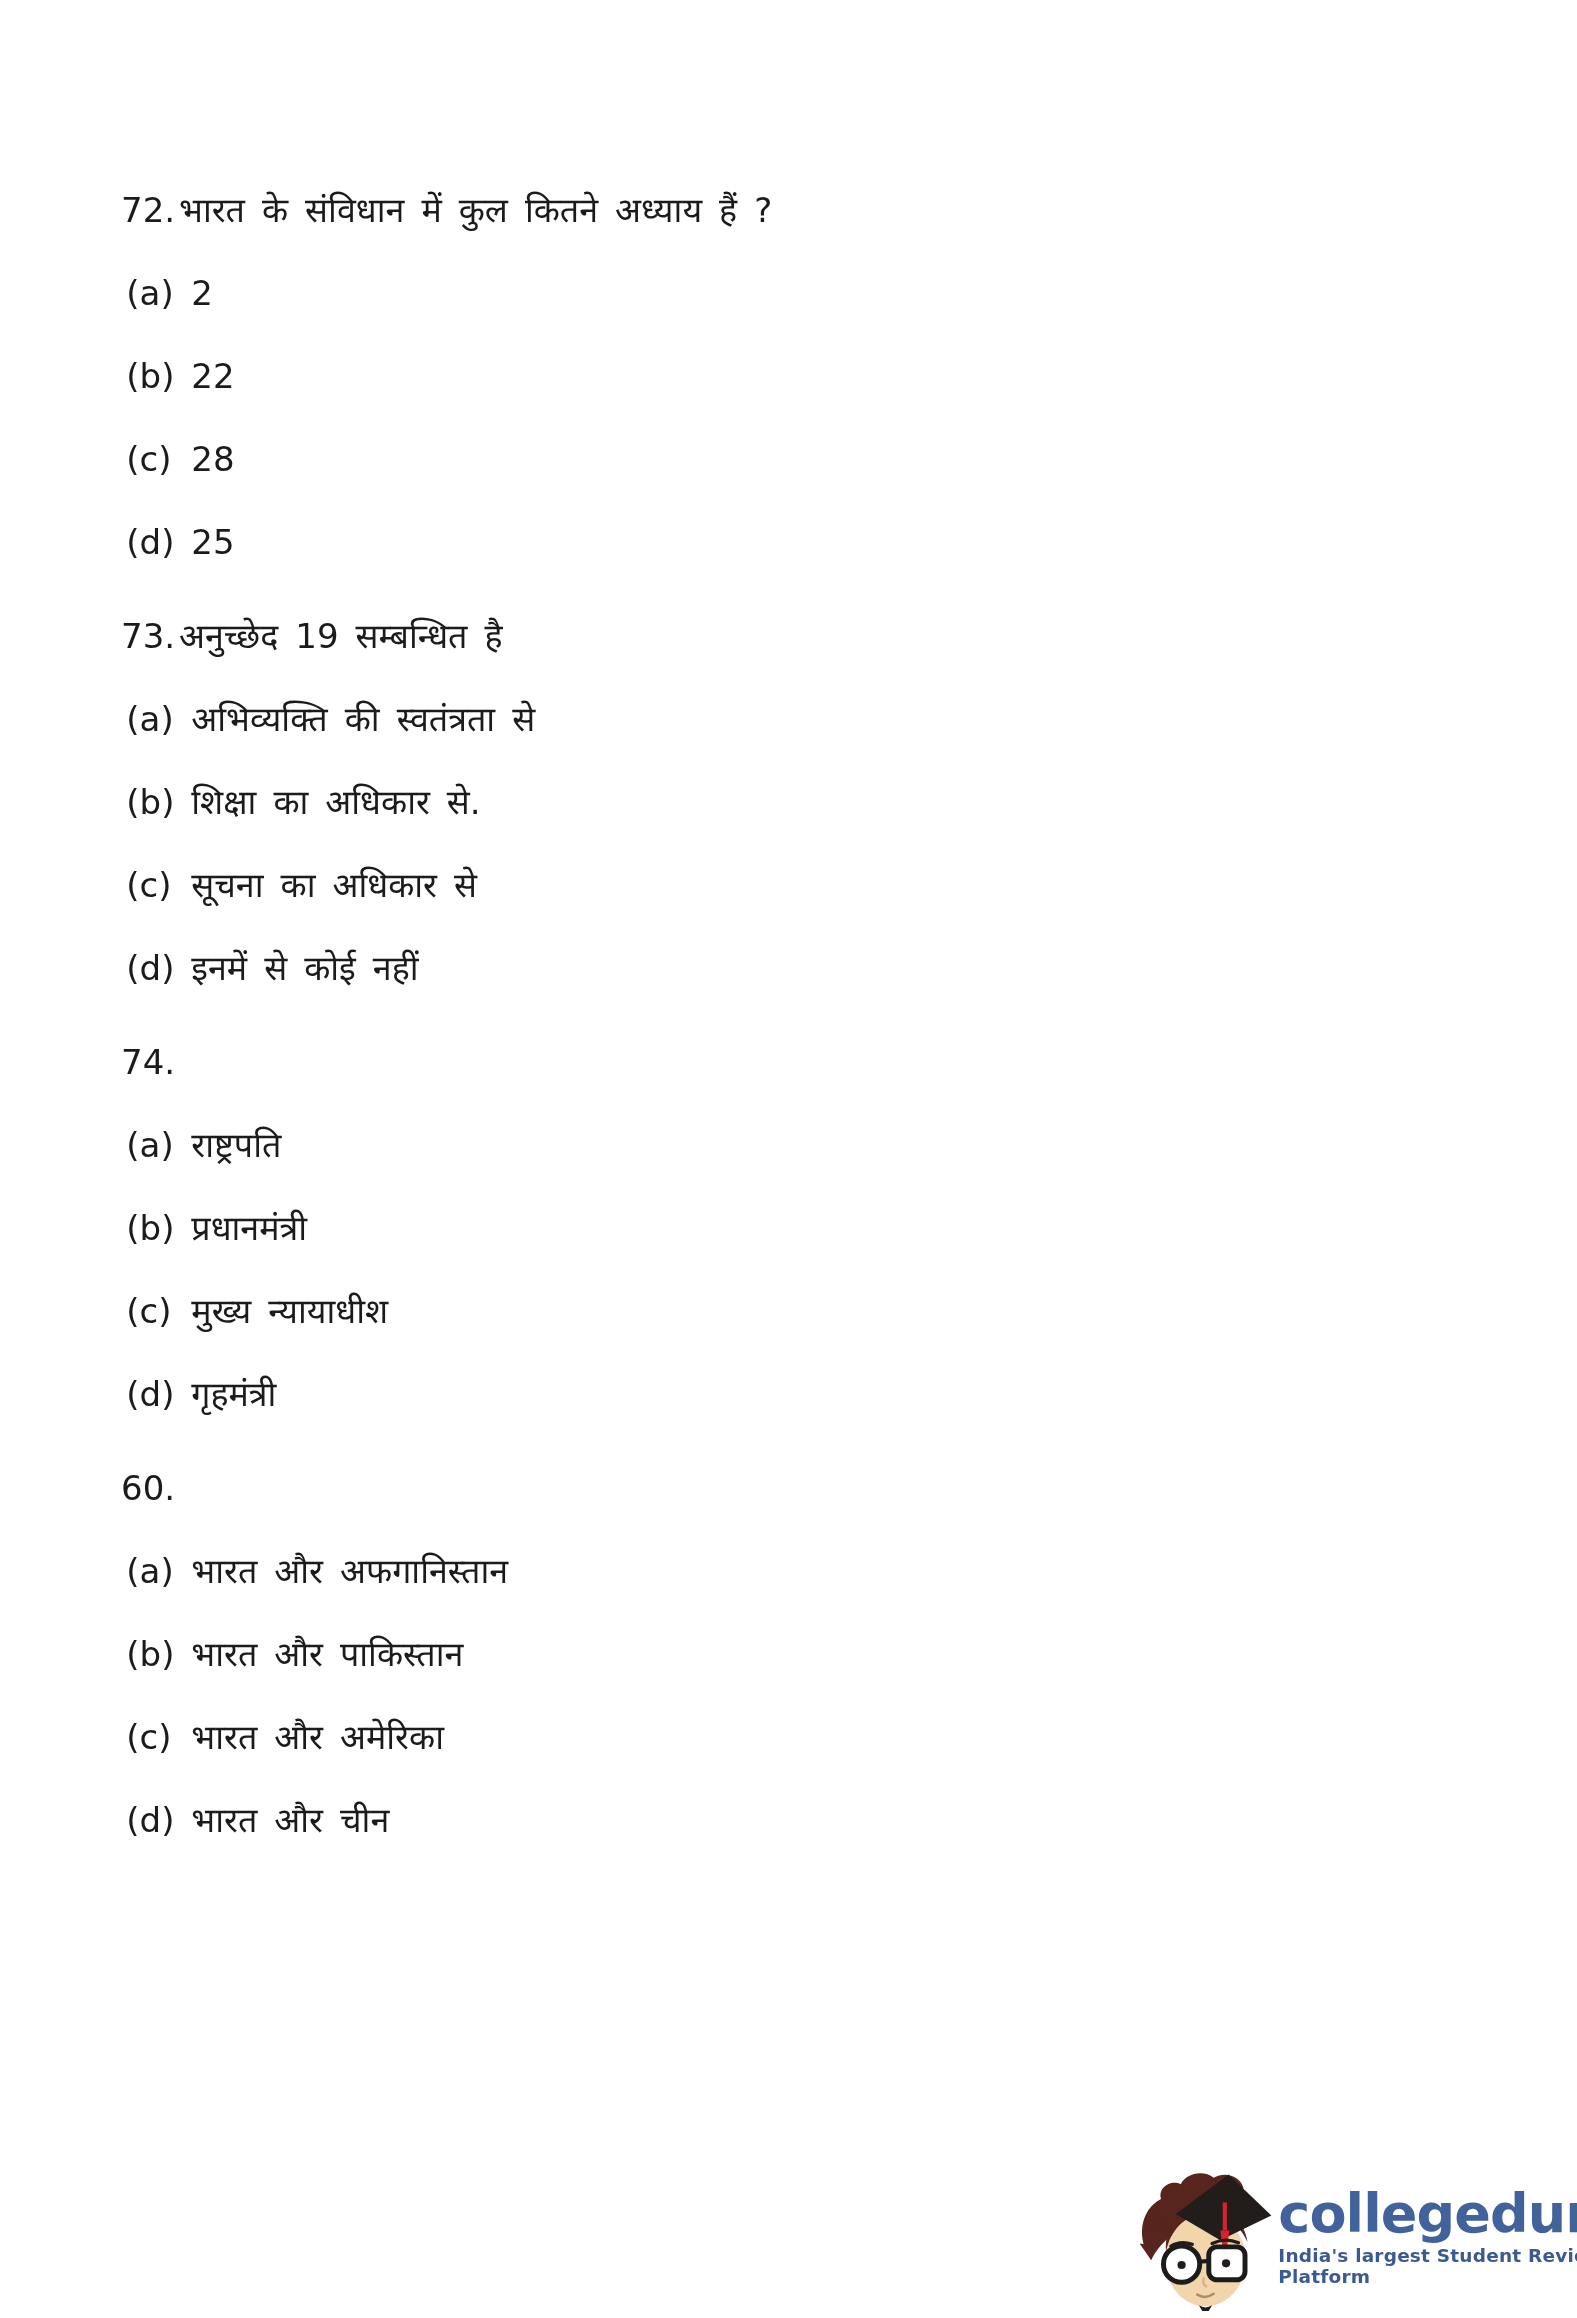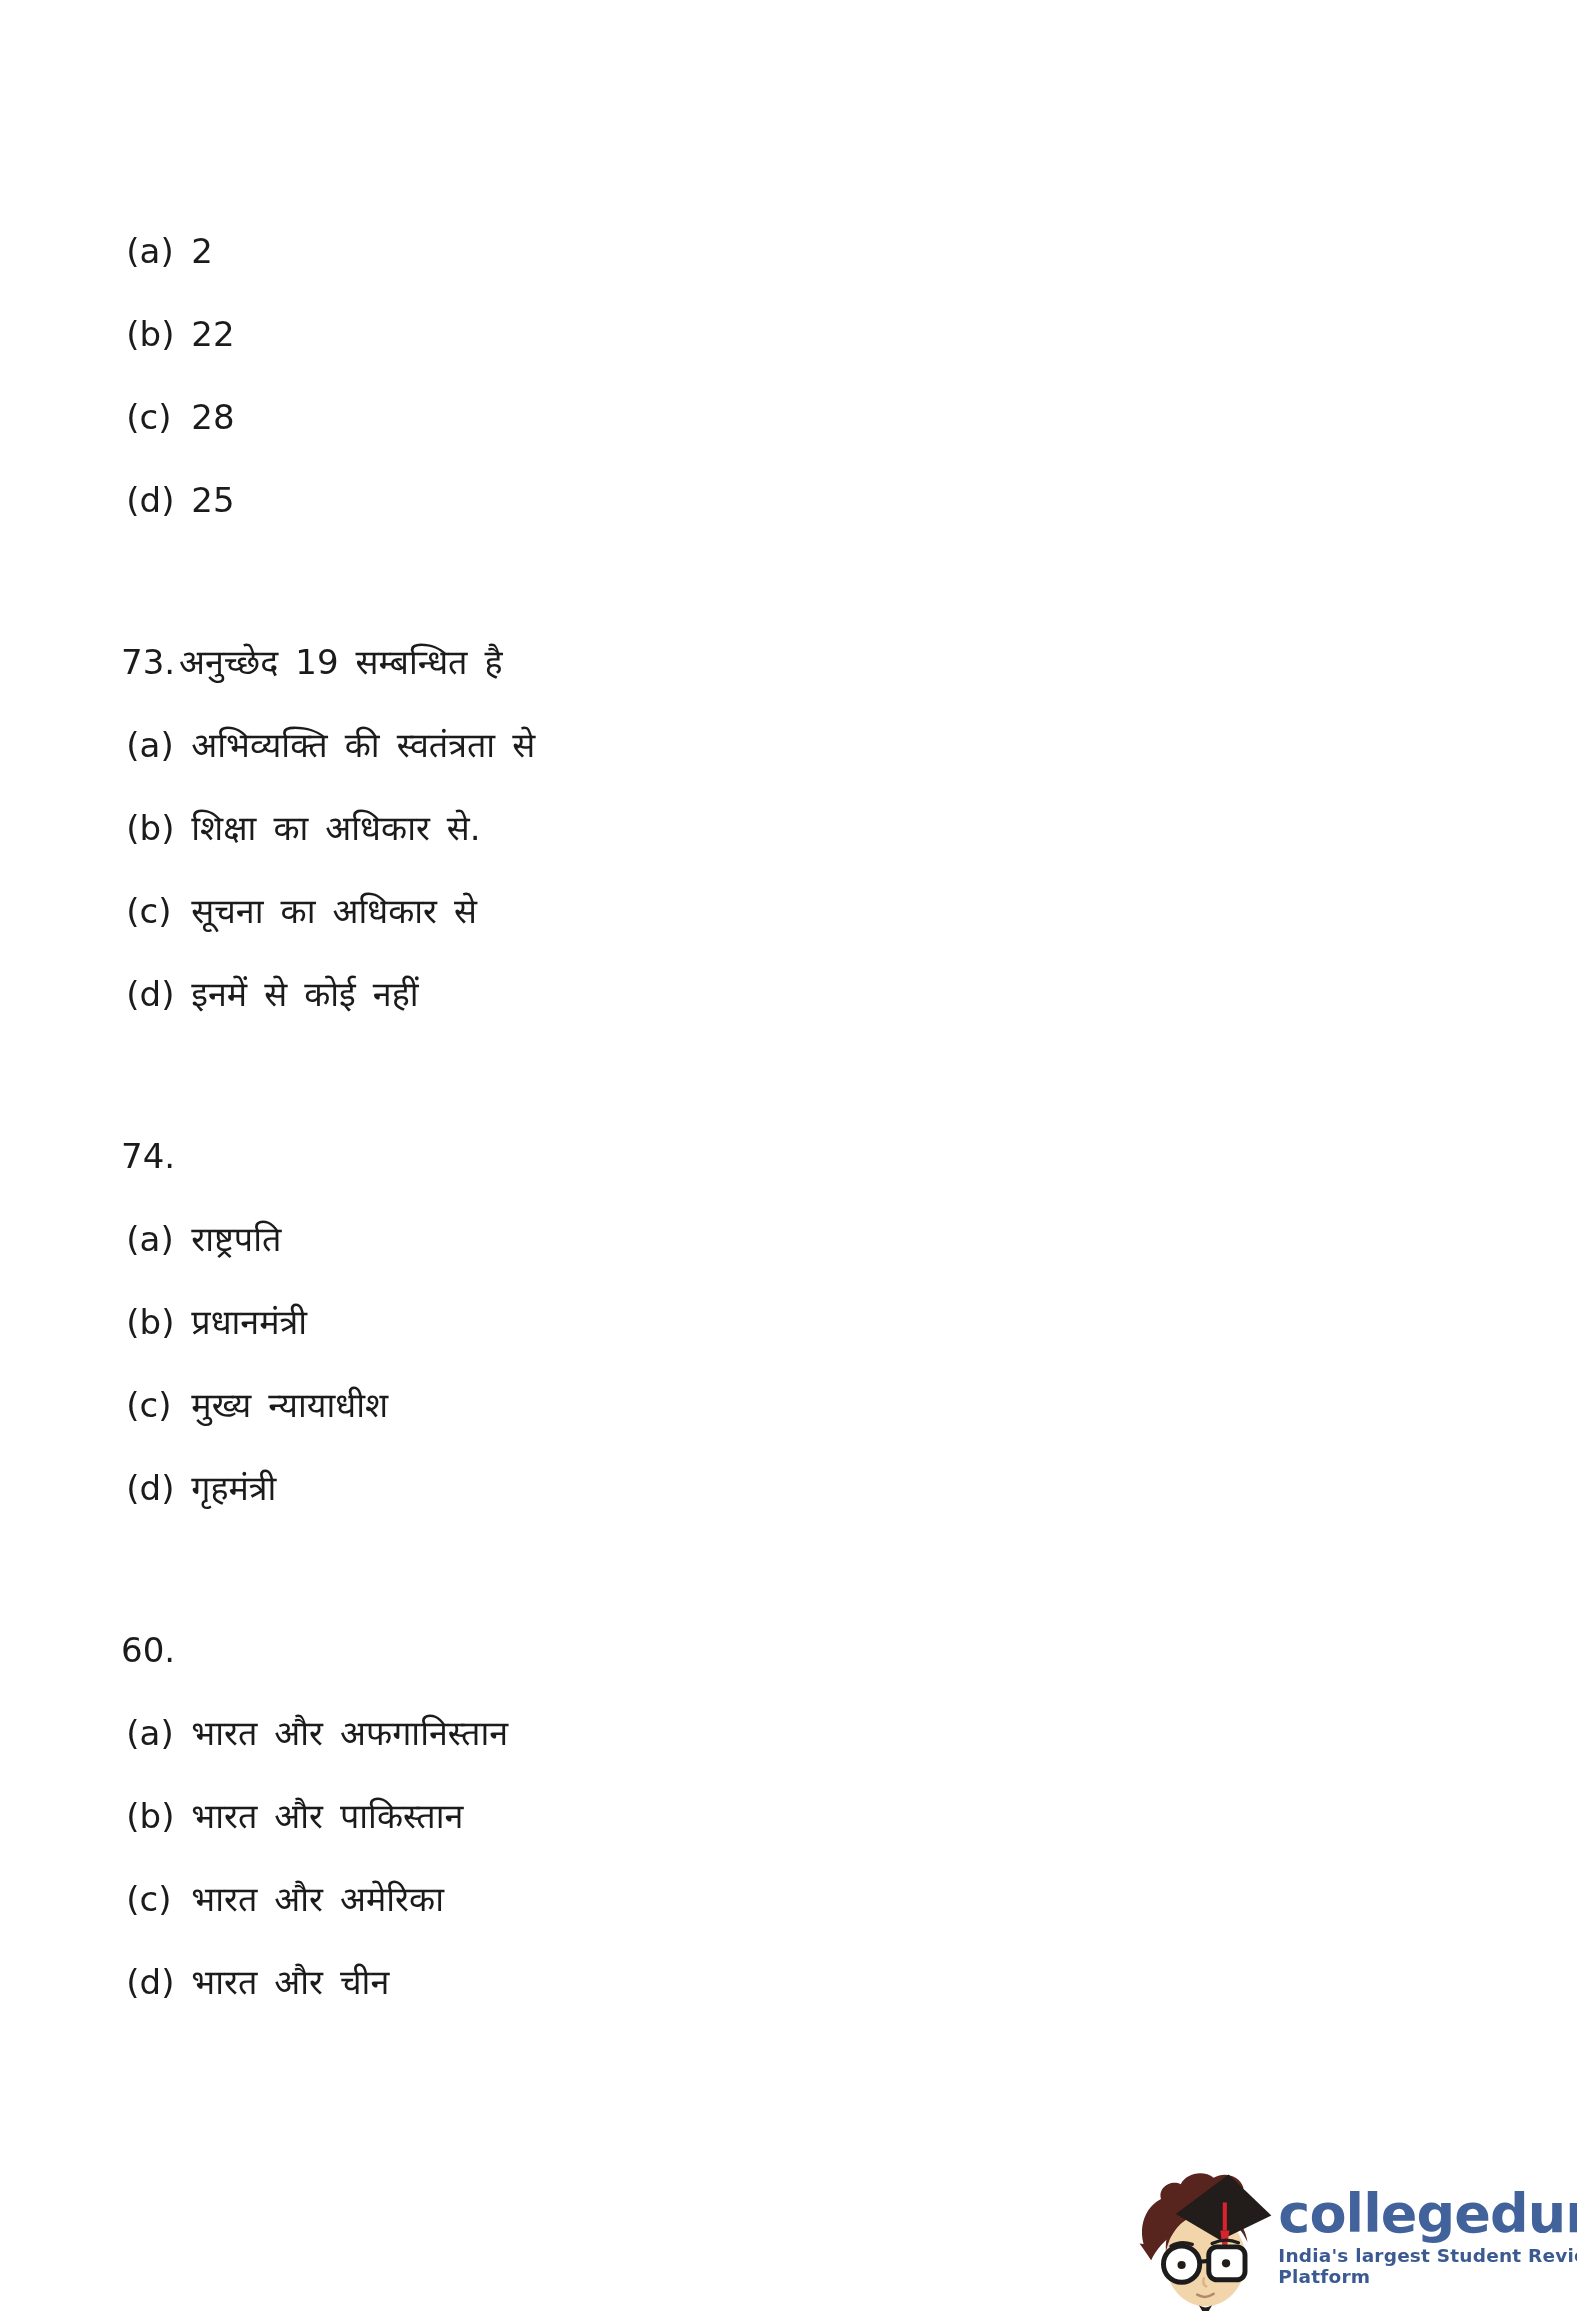--- a/index.html
+++ b/index.html
@@ -10,21 +10,21 @@
     margin:0 auto;
     background:#ffffff;
     font-family:"DejaVu Sans", sans-serif;
     color:#1b1b1b;
     overflow:hidden;
   }
   .questions {
     position:absolute;
     top:189px; left:121px; right:53px;
   }
-  .question-block + .question-block { margin-top:120px; }
+  .question-block + .question-block { margin-top:52px; }
   .q-line { display:flex; font-size:34px; line-height:42px; }
   .q-number { width:58px; flex:none; }
   .q-text { word-spacing:6.2px; }
   .option { display:flex; margin-top:41px; font-size:34px; line-height:42px; padding-left:5.3px; }
   .opt-label { width:65px; flex:none; }
   .opt-text { word-spacing:6.2px; }
 
   .logo {
     position:absolute;
     left:1133px; top:2161px;
@@ -43,20 +43,24 @@
   }
 </style>
 </head>
 <body>
 
 <div class="page">
 
   <div class="questions">
 
     <div class="question-block">
+      <div class="q-line">
+        <span class="q-number">72.</span>
+        <span class="q-text">भारत के संविधान में कुल कितने अध्याय हैं  ?</span>
+      </div>
       <div class="option">
         <span class="opt-label">(a)</span>
         <span class="opt-text">2</span>
       </div>
       <div class="option">
         <span class="opt-label">(b)</span>
         <span class="opt-text">22</span>
       </div>
       <div class="option">
         <span class="opt-label">(c)</span>

